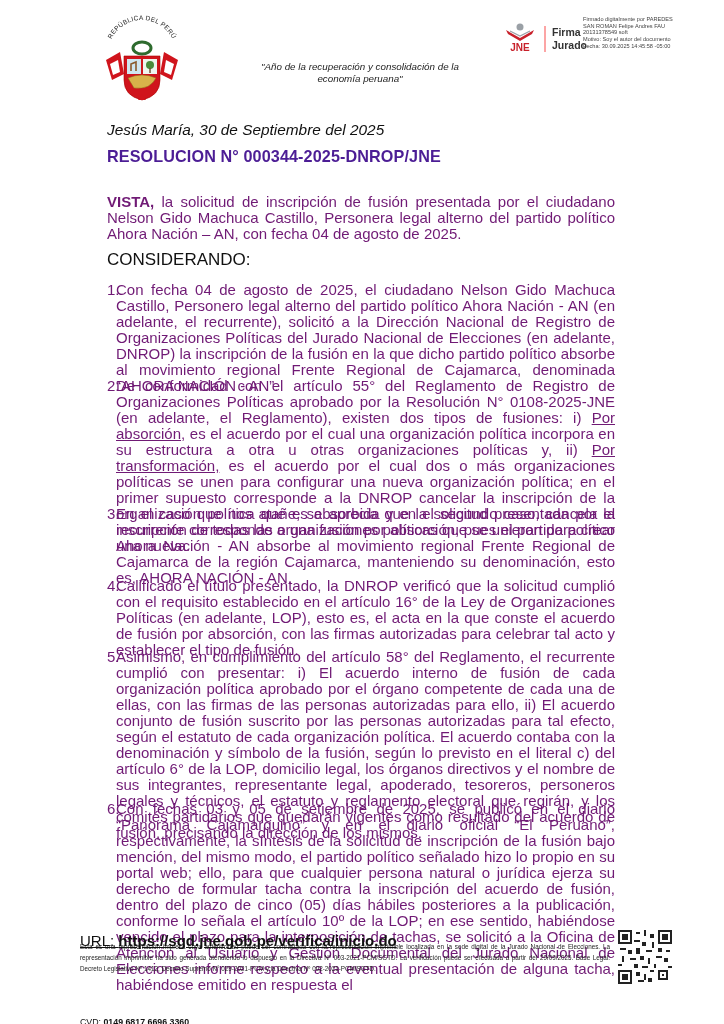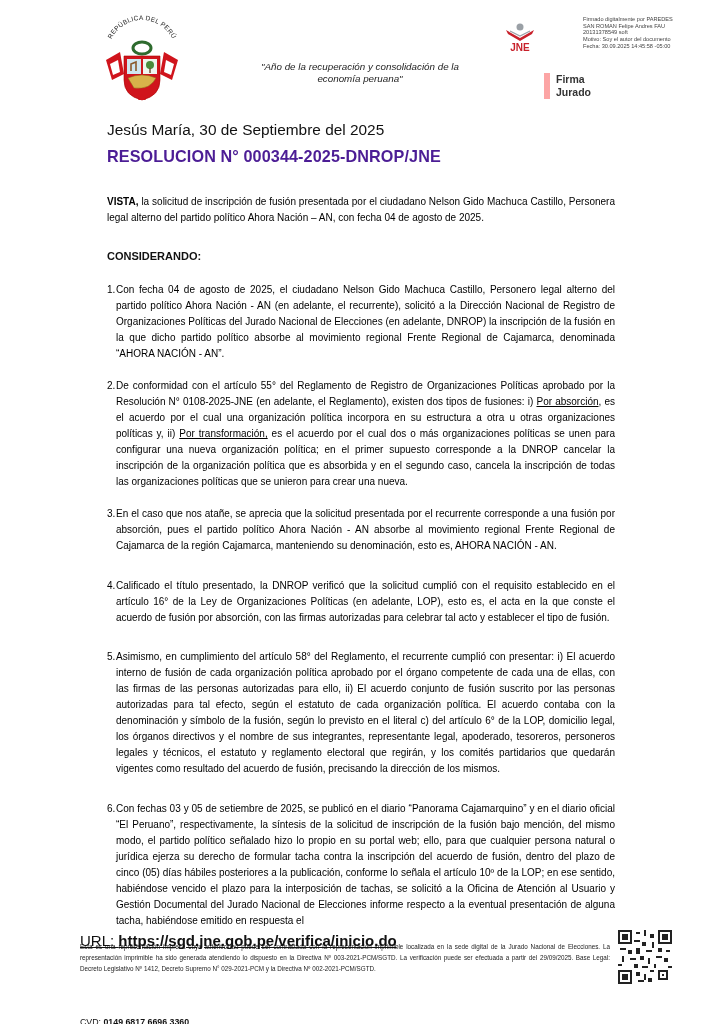--- a/index.html
+++ b/index.html
@@ -2,27 +2,27 @@
 <html><head>
 <meta charset="utf-8">
 <style>
   html, body { margin: 0; padding: 0; background: #ffffff; }
   body { width: 724px; height: 1024px; position: relative; overflow: hidden; font-family: "Liberation Sans", sans-serif; color: #111; }
   .abs { position: absolute; }
   .crest { left: 98px; top: 14px; width: 88px; height: 92px; }
   .crest-text { font-size: 6.5px; fill: #222; font-family: "Liberation Sans", sans-serif; letter-spacing: 0.3px; }
   .motto { left: 240px; top: 61px; width: 240px; text-align: center; font-style: italic; font-size: 9.8px; line-height: 12px; color: #222; }
   .jne-logo { left: 500px; top: 22px; width: 40px; height: 30px; }
-  .firma { left: 544px; top: 26px; font-weight: bold; font-size: 10.5px; line-height: 13px; color: #333; border-left: 6px solid #fca5a5; padding-left: 6px; margin-top: 47px; }
+  .firma { left: 544px; top: 26px; font-weight: bold; font-size: 10.5px; line-height: 13px; color: #333; border-left: 2px solid #fca5a5; padding-left: 6px; }
   .sig { left: 583px; top: 16px; font-size: 5.6px; line-height: 6.7px; color: #444; width: 140px; }
-  .place-date { left: 107px; top: 121px; font-size: 15.4px; color: #111; }
+  .place-date { left: 107px; top: 121px; font-size: 15.4px; color: #111; font-style: italic; }
   .reso-title { left: 107px; top: 147px; font-size: 16.2px; font-weight: bold; color: #4c1d95; letter-spacing: 0.1px; }
-  .body-text { font-size: 10px; line-height: 16px; text-align: justify; color: #000000; }
+  .body-text { font-size: 15px; line-height: 16px; text-align: justify; color: #701a75; }
   .vista { left: 107px; top: 194px; width: 508px; }
-  .consid { left: 107px; top: 250px; font-weight: bold; font-size: 11px; }
+  .consid { left: 107px; top: 250px; font-weight: normal; font-size: 17px; }
   .item { left: 107px; width: 508px; }
   .item .num { position: absolute; left: 0; top: 0; }
   .item .txt { margin-left: 9px; }
   u { text-decoration: underline; }
   .footer-note { left: 80px; top: 941px; width: 530px; font-size: 6.3px; line-height: 11px; color: #222; text-align: justify; }
   .footer-url { left: 80px; top: 932px; font-size: 15px; color: #111; text-decoration: underline; }
   .footer-cvd { left: 80px; top: 990px; font-size: 8.8px; color: #111; margin-top: 27px; }
   .qr { left: 618px; top: 930px; width: 54px; height: 54px; }
   b { font-weight: bold; }
 </style>

